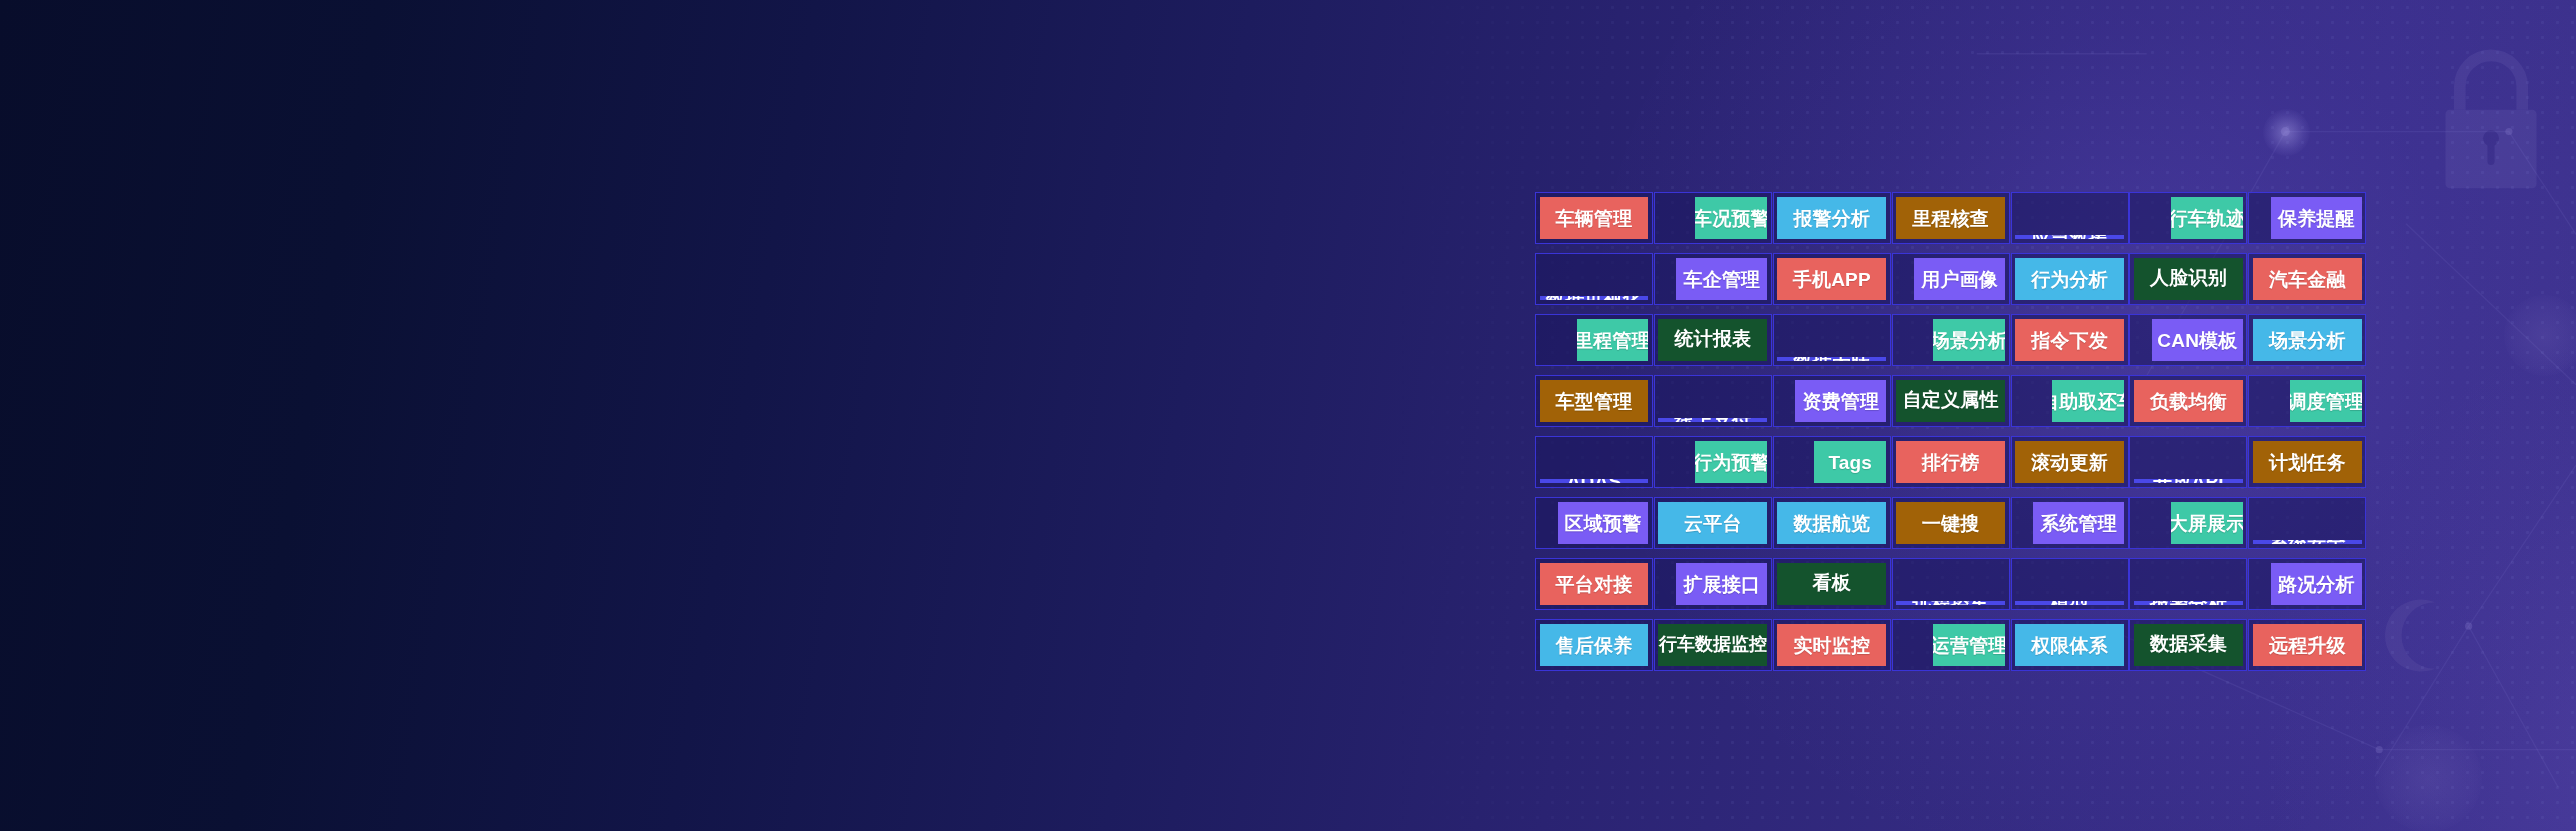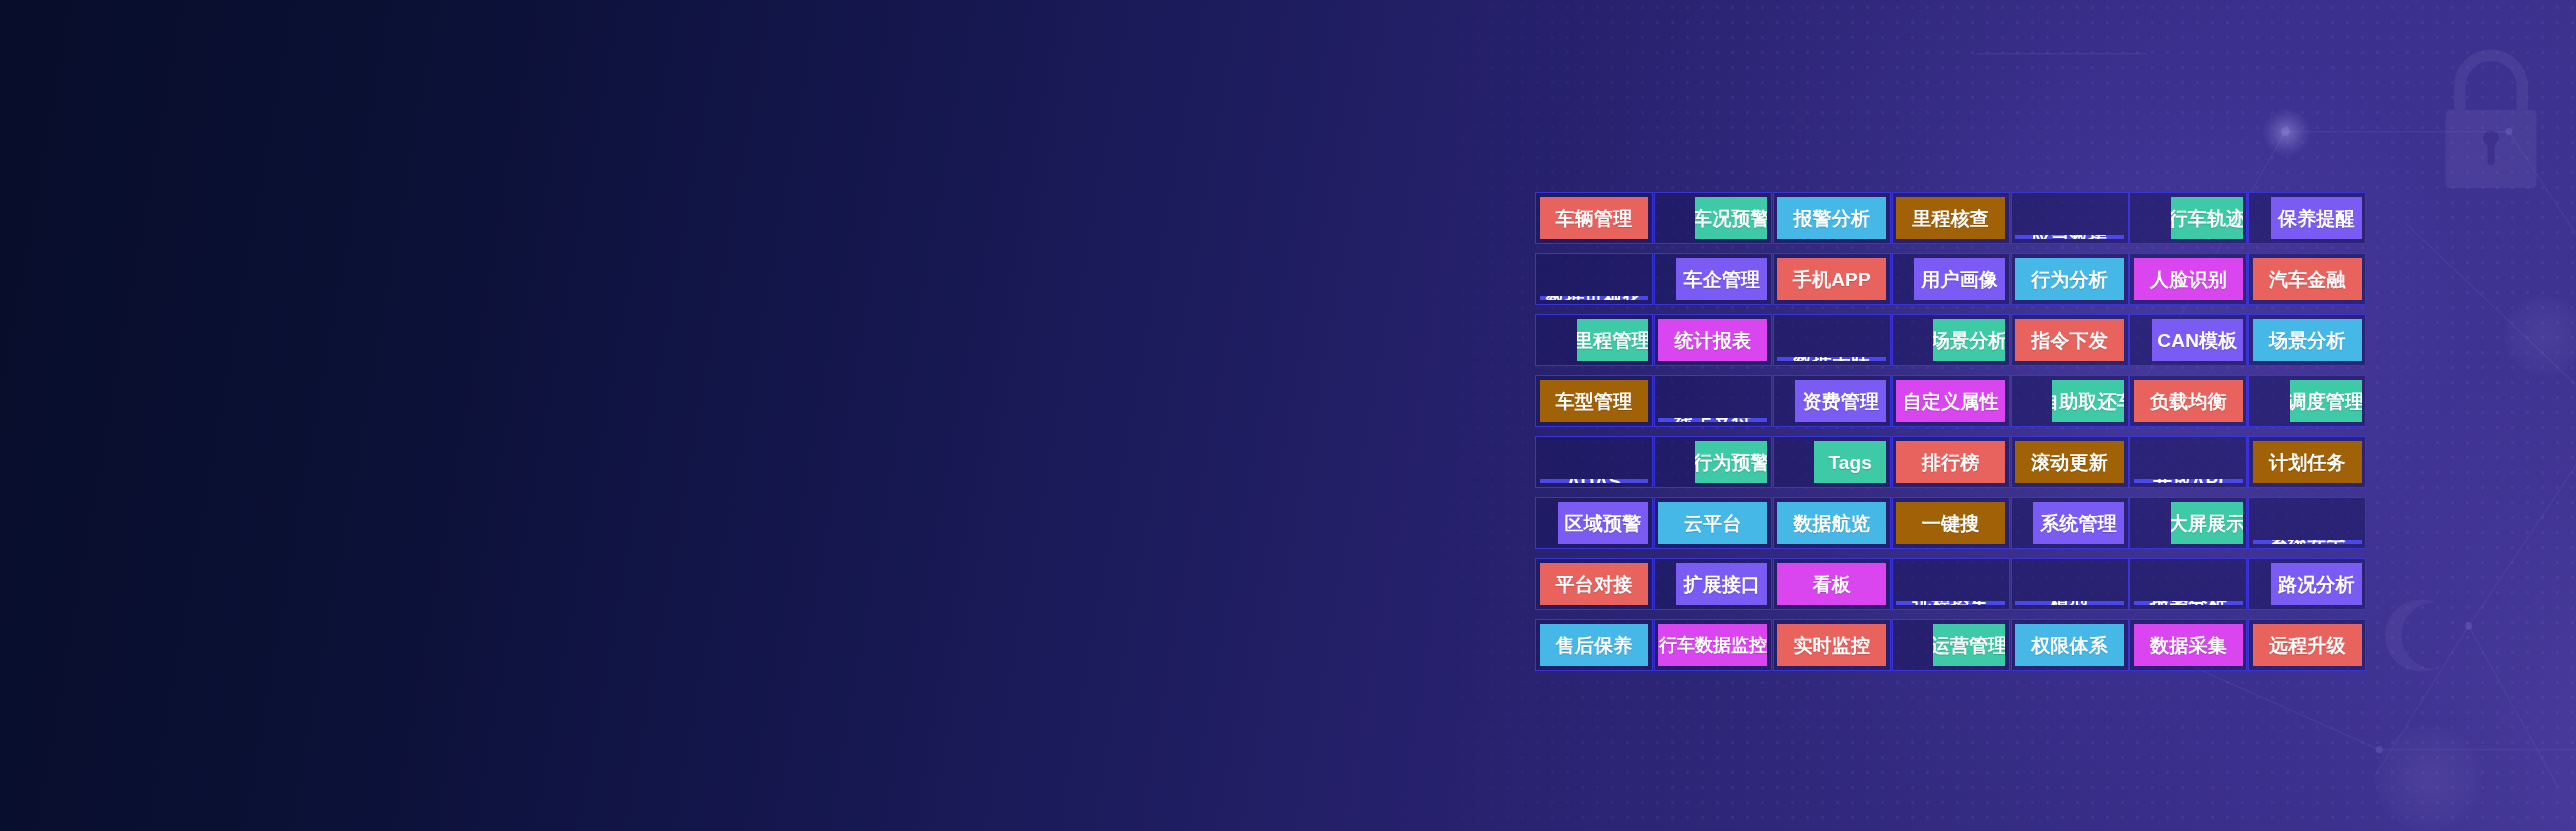--- a/index.html
+++ b/index.html
@@ -132,21 +132,21 @@
   }
   .tile-inner.long { font-size: 18px; letter-spacing: 0px; }
 
   
   .c-red    { background: #e8635e; }
   .c-teal   { background: #3ec9a7; margin-left: 37px; }
   .c-lblue  { background: #45b8e8; }
   .c-orange { background: #a16207; }
   .c-blue   { background: #4a48e8; margin-top: 38px; }
   .c-purple { background: #7a5cf5; margin-left: 18px; }
-  .c-yellow { background: #d946ef; }
+  .c-yellow { background: #14532d; font-family: Liberation Mono, monospace; }
 </style>
 </head>
 <body>
 
 <div id="screen">
 
   <div class="bg-gradient"></div>
   <div class="bg-glow-a"></div>
   <div class="bg-glow-b"></div>
   <div class="bg-dots"></div>

